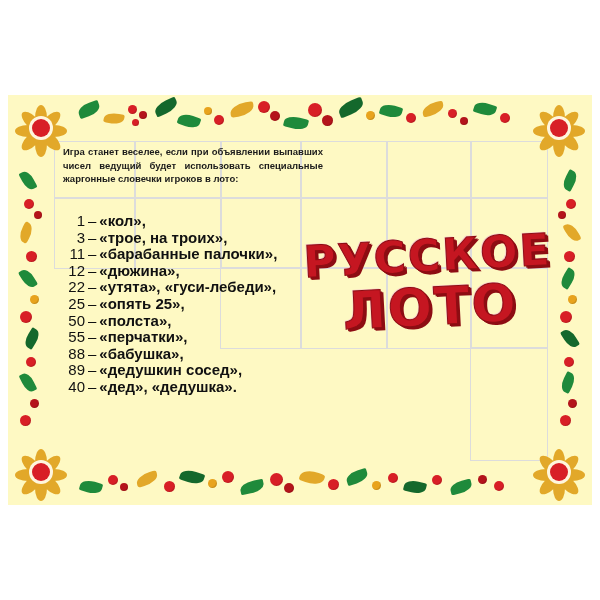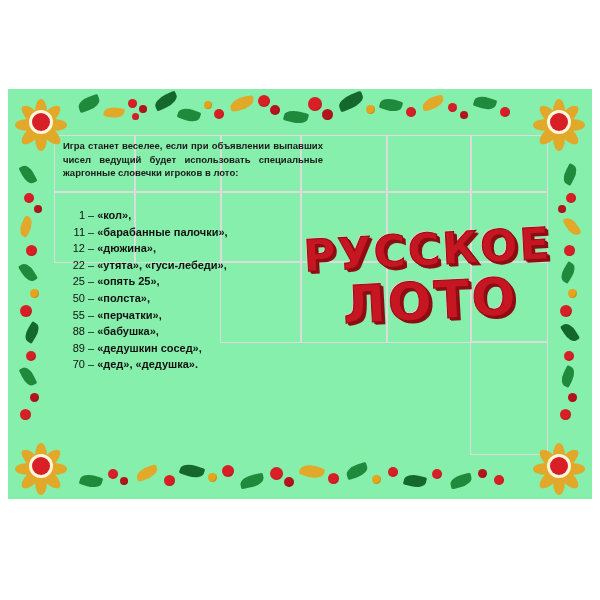--- a/index.html
+++ b/index.html
@@ -16,24 +16,24 @@
   #page {
     position: relative;
     width: 600px;
     height: 600px;
     background: #ffffff;
   }
   
   #card {
     position: absolute;
     left: 8px;
-    top: 89px;
+    top: 95px;
     width: 584px;
     height: 410px;
-    background: #86efac;
+    background: #fef9c3;
   }
 
   
   .border-band {
     position: absolute;
     pointer-events: none;
   }
   .band-top    { left: 0;   top: 0;    width: 584px; height: 46px; }
   .band-bottom { left: 0;   bottom: 0; width: 584px; height: 46px; }
   .band-left   { left: 0;   top: 0;    width: 46px;  height: 410px; }
@@ -93,21 +93,21 @@
     text-align: justify;
     font-weight: 700;
   }
 
   
   #list {
     position: absolute;
     left: 55px;
     top: 118px;
     width: 300px;
-    font-size: 11px;
+    font-size: 15px;
     line-height: 16.6px;
     color: #111;
   }
   .row { white-space: nowrap; }
   .num { display: inline-block; min-width: 22px; text-align: right; font-weight: 400; }
   .dash { padding: 0 3px; }
   .term { font-weight: 700; }
 
   
   #title {
@@ -286,29 +286,30 @@
       <div class="cf-petal" style="left:39px; top:36px; transform:rotate(225deg);"></div>
       <div class="cf-petal" style="left:39px; top:36px; transform:rotate(270deg);"></div>
       <div class="cf-petal" style="left:39px; top:36px; transform:rotate(315deg);"></div>
       <div class="cf-center"></div>
     </div>
 
     <div id="intro">Игра станет веселее, если при объявлении выпавших чисел ведущий будет использовать специальные жаргонные словечки игроков в лото:</div>
 
     <div id="list">
       <div class="row"><span class="num">1</span><span class="dash">–</span><span class="term">«кол»,</span></div>
+      <div class="row"><span class="num">3</span><span class="dash">–</span><span class="term">«трое, на троих»,</span></div>
       <div class="row"><span class="num">11</span><span class="dash">–</span><span class="term">«барабанные палочки»,</span></div>
       <div class="row"><span class="num">12</span><span class="dash">–</span><span class="term">«дюжина»,</span></div>
       <div class="row"><span class="num">22</span><span class="dash">–</span><span class="term">«утята», «гуси-лебеди»,</span></div>
       <div class="row"><span class="num">25</span><span class="dash">–</span><span class="term">«опять 25»,</span></div>
       <div class="row"><span class="num">50</span><span class="dash">–</span><span class="term">«полста»,</span></div>
       <div class="row"><span class="num">55</span><span class="dash">–</span><span class="term">«перчатки»,</span></div>
       <div class="row"><span class="num">88</span><span class="dash">–</span><span class="term">«бабушка»,</span></div>
       <div class="row"><span class="num">89</span><span class="dash">–</span><span class="term">«дедушкин сосед»,</span></div>
-      <div class="row"><span class="num">70</span><span class="dash">–</span><span class="term">«дед», «дедушка».</span></div>
+      <div class="row"><span class="num">40</span><span class="dash">–</span><span class="term">«дед», «дедушка».</span></div>
     </div>
 
     <div id="title">
       <div class="title-line" id="title-1">РУССКОЕ</div>
       <div class="title-line" id="title-2">ЛОТО</div>
     </div>
 
   </div>
 </div>
 

